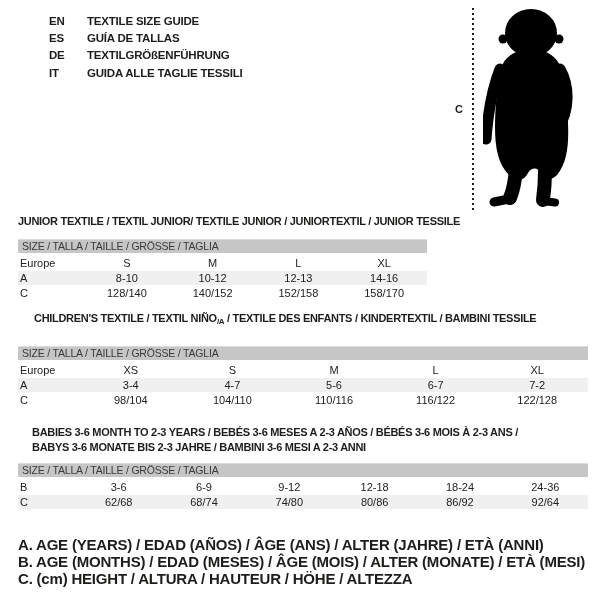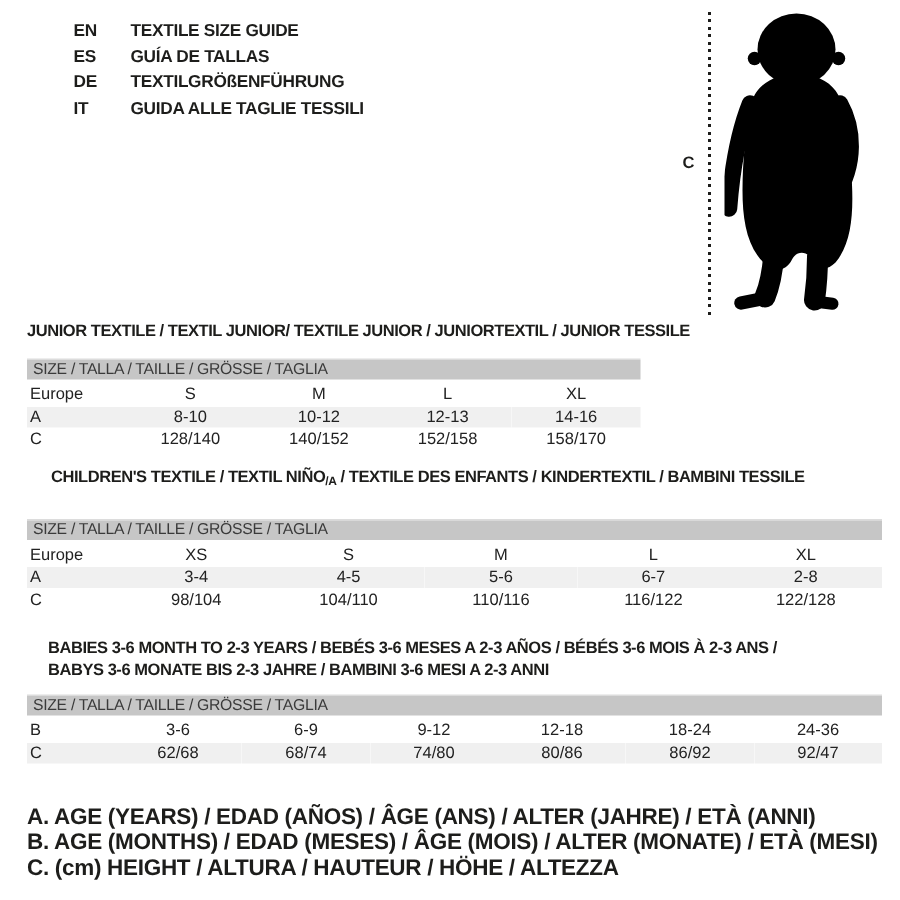--- a/index.html
+++ b/index.html
@@ -141,24 +141,24 @@
         <td class="lbl">Europe</td>
         <td>XS</td>
         <td>S</td>
         <td>M</td>
         <td>L</td>
         <td>XL</td>
       </tr>
       <tr class="shade">
         <td class="lbl">A</td>
         <td>3-4</td>
-        <td>4-5</td>
+        <td>4-7</td>
         <td>5-6</td>
         <td>6-7</td>
-        <td>2-8</td>
+        <td>7-2</td>
       </tr>
       <tr>
         <td class="lbl">C</td>
         <td>98/104</td>
         <td>104/110</td>
         <td>110/116</td>
         <td>116/122</td>
         <td>122/128</td>
       </tr>
     </tbody>
@@ -191,21 +191,21 @@
         <td>18-24</td>
         <td>24-36</td>
       </tr>
       <tr class="shade">
         <td class="lbl">C</td>
         <td>62/68</td>
         <td>68/74</td>
         <td>74/80</td>
         <td>80/86</td>
         <td>86/92</td>
-        <td>92/47</td>
+        <td>92/64</td>
       </tr>
     </tbody>
       </table>
   </div>
 
   <div id="footnotes" class="abs">
     <div class="footnote">A. AGE (YEARS) / EDAD (AÑOS) / ÂGE (ANS) / ALTER (JAHRE) / ETÀ (ANNI)</div>
     <div class="footnote">B. AGE (MONTHS) / EDAD (MESES) / ÂGE (MOIS) / ALTER (MONATE) / ETÀ (MESI)</div>
     <div class="footnote">C. (cm) HEIGHT / ALTURA / HAUTEUR / HÖHE / ALTEZZA</div>
   </div>

